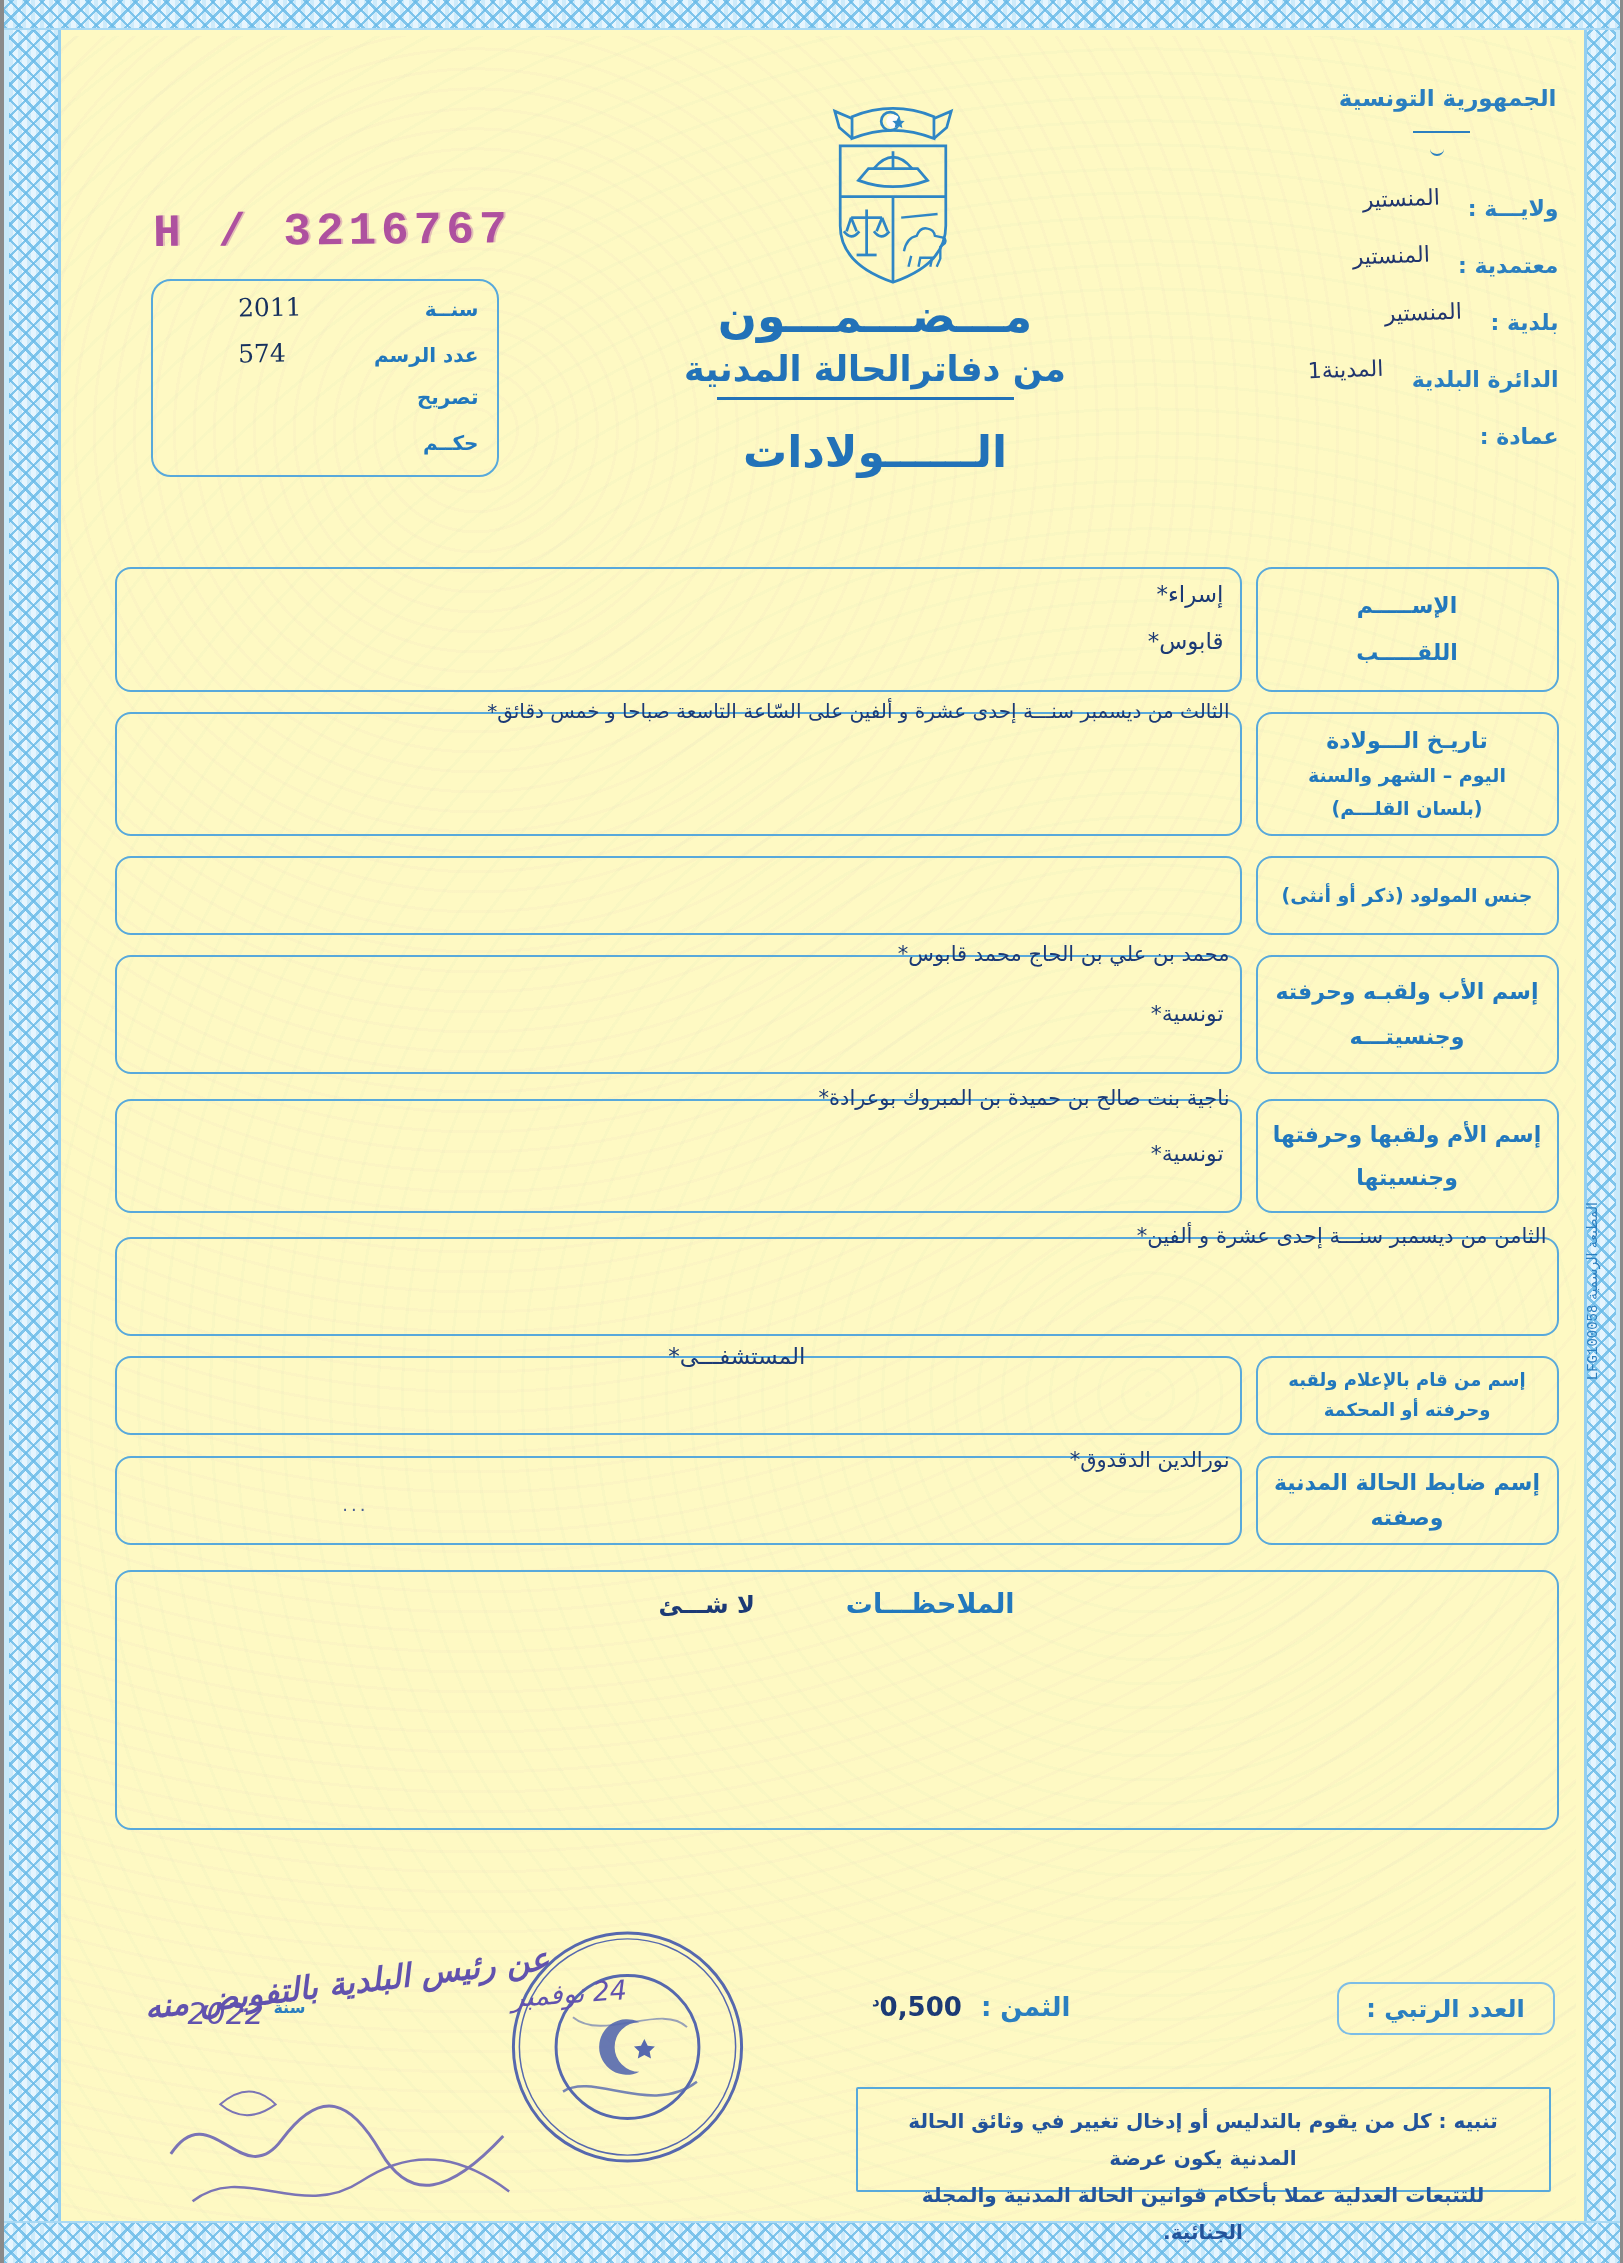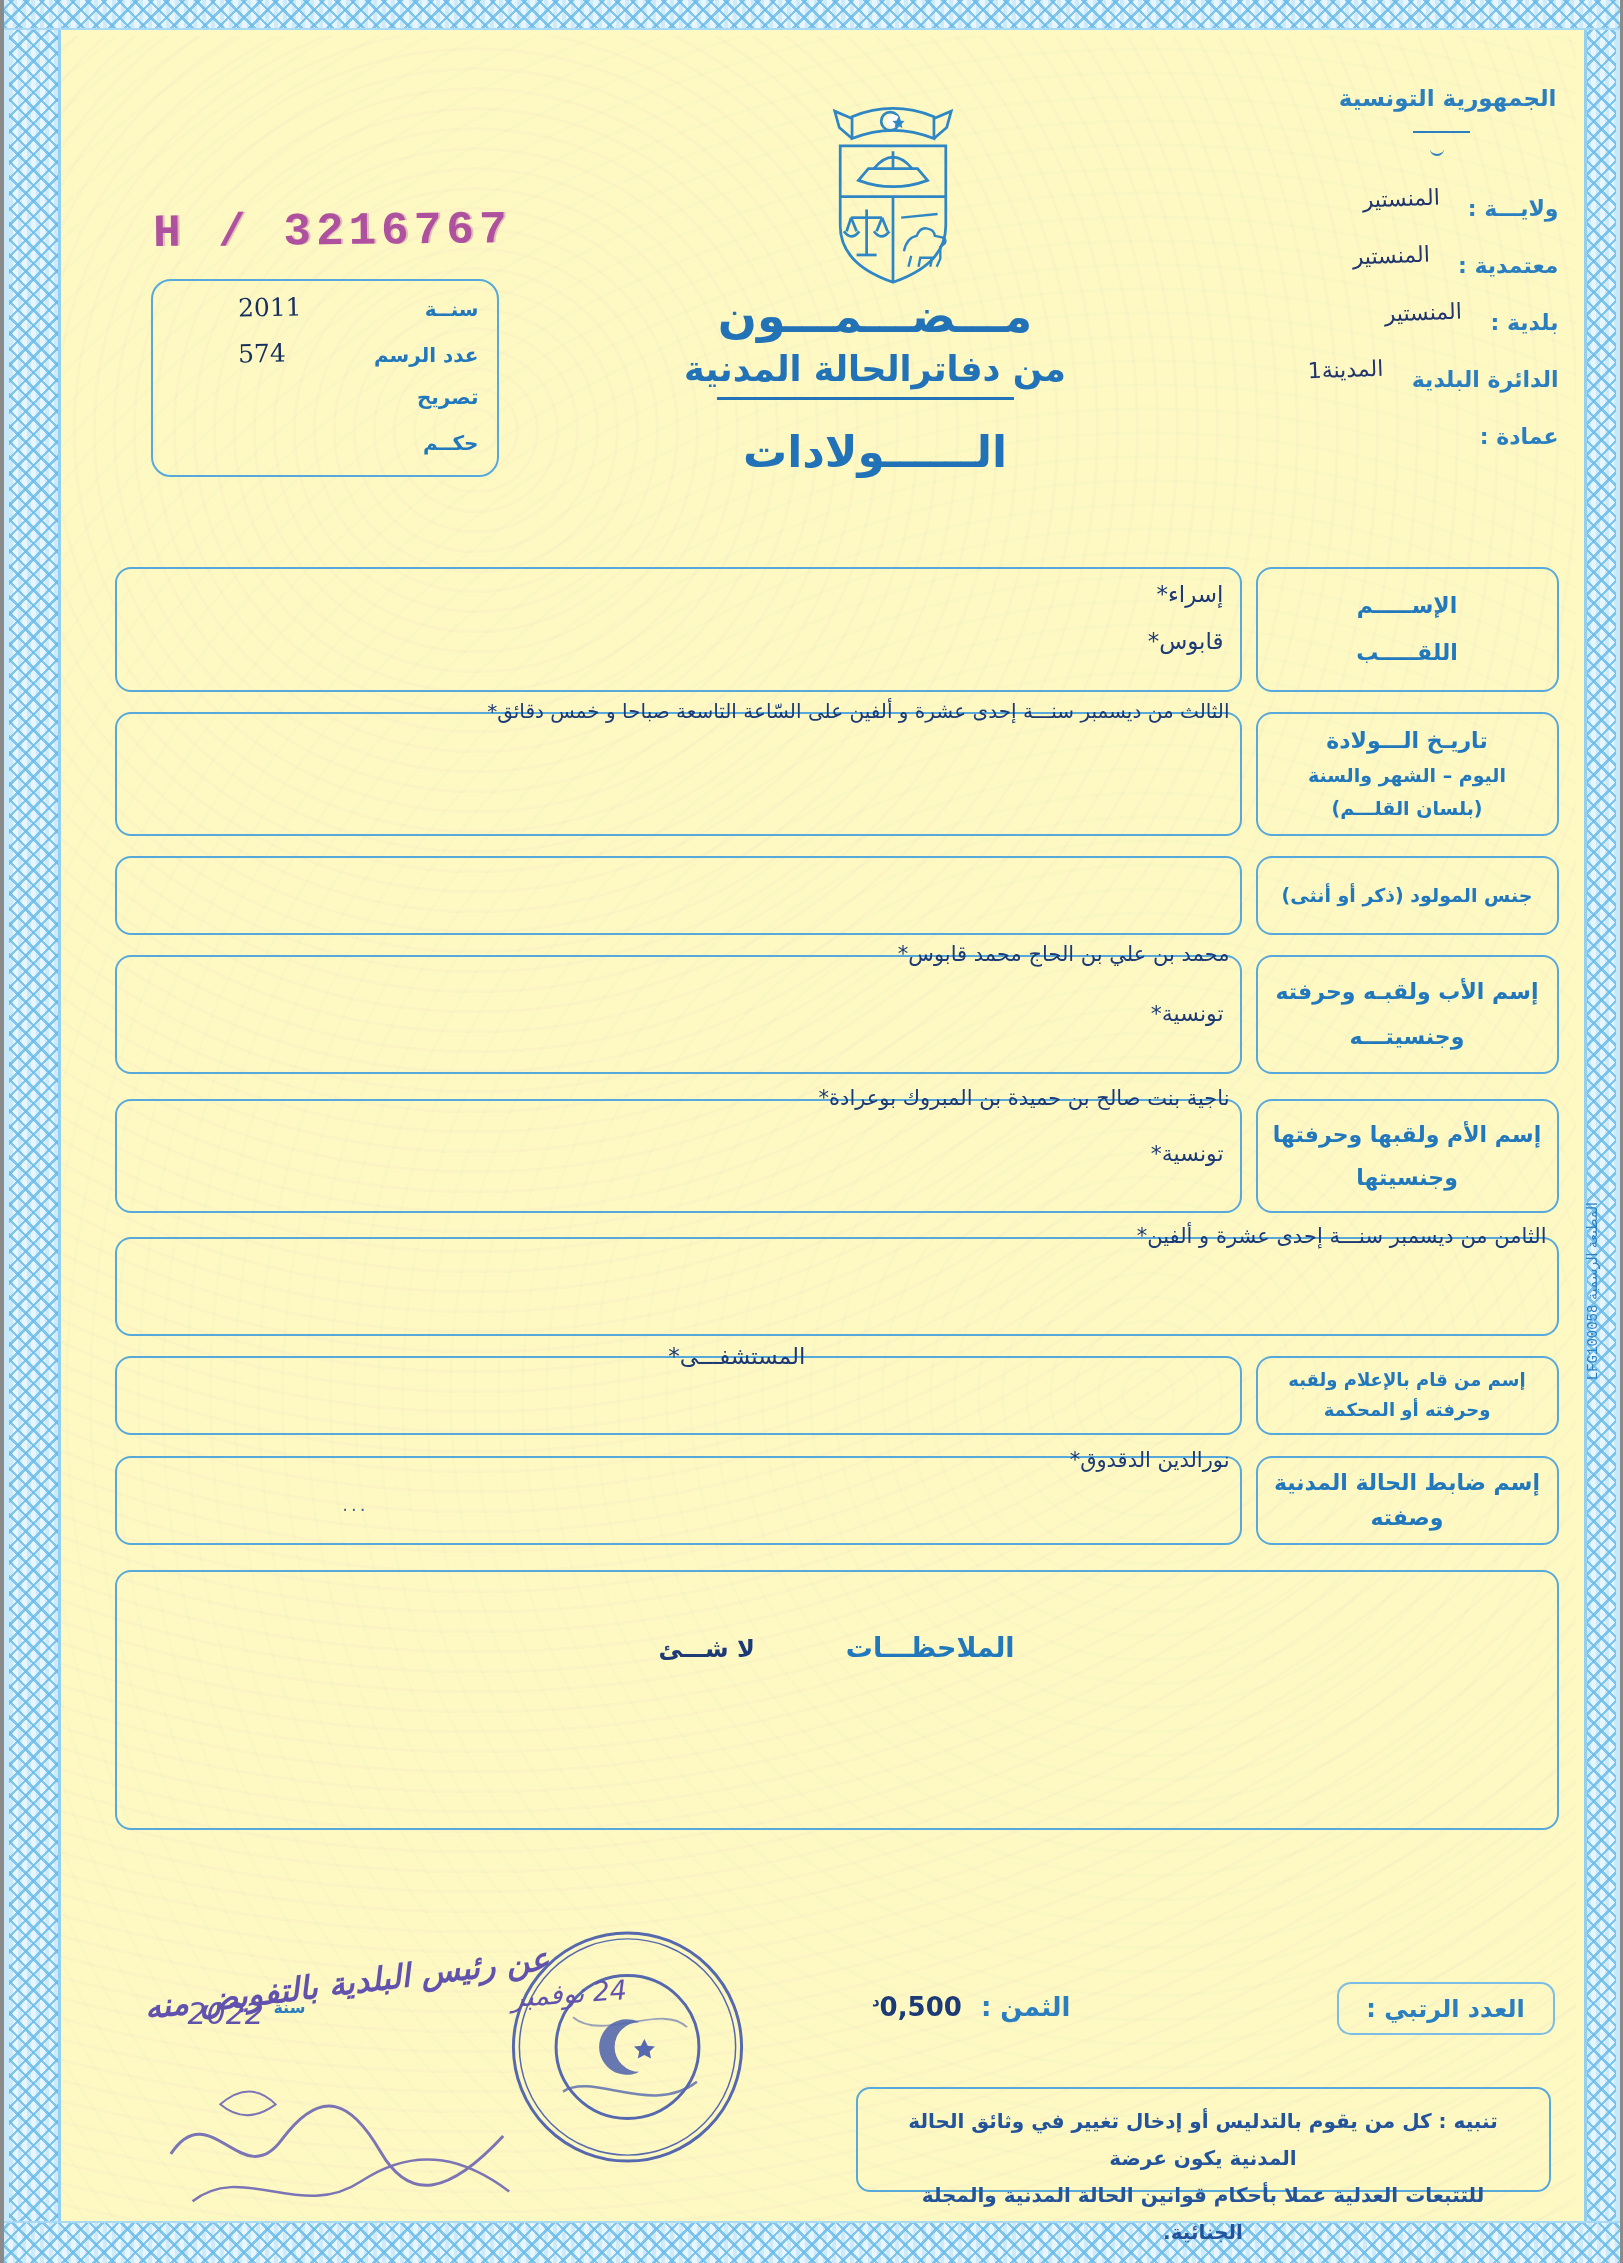--- a/index.html
+++ b/index.html
@@ -75,21 +75,21 @@
   .lline.small{ font-size:19px; }
   .lline.xsmall{ font-size:18px; }
   .vbox{ flex:1; border:2.5px solid #58a9db; border-radius:16px; position:relative; }
   .vin{ padding:4px 16px 0; font-size:23px; color:#1c3a75; line-height:1.85; }
   .vfloat{ position:absolute; right:10px; top:-15px; font-size:21px; color:#1c3a75; white-space:nowrap; }
   .vsub{ position:absolute; right:16px; top:44px; font-size:22px; color:#1c3a75; }
   .dots{ position:absolute; right:871px; top:36px; font-size:18px; color:#4a5f94; letter-spacing:3px; }
 
   .remarks{ border:2.5px solid #58a9db; border-radius:16px; height:260px; }
   .remarks-head{ display:flex; justify-content:center; gap:91px; padding-top:16px; align-items:baseline; }
-  .rtitle{ font-size:27px; font-weight:bold; color:#2278bd;margin-top:44px; }
+  .rtitle{ font-size:27px; font-weight:bold; color:#2278bd; }
   .rval{ font-size:24px; color:#1c3a75; font-weight:bold; }
 
   
   .ordinal-box{
     position:absolute; z-index:4; top:1982px; right:65px; width:218px; height:53px;
     border:2px solid #7cbde6; border-radius:14px; display:flex; align-items:center; justify-content:center;
     font-size:24px; font-weight:bold; color:#2b7fc0;
   }
   .price{ position:absolute; z-index:4; top:1992px; right:549px; font-size:26px; font-weight:bold; color:#2b7fc0; white-space:nowrap; }
   .price .val{ color:#1c3a75; margin-right:10px; }
@@ -103,21 +103,21 @@
   .deleg-note{
     position:absolute; z-index:6; top:1962px; left:125px; width:436px;
     font-size:32px; font-weight:bold; line-height:1.35;
     transform:rotate(-7deg); text-align:center;
   }
   .stamp-svg{ position:absolute; z-index:5; top:1923px; left:497px; opacity:.88; }
   .sig-svg{ position:absolute; z-index:6; top:2045px; left:147px; }
 
   .warning-box{
     position:absolute; z-index:4; top:2087px; right:69px; width:695px; height:105px;
-    border:2px solid #58a9db; border-radius:14px; padding:14px 22px;
+    border:2px solid #58a9db; border-radius:2px; padding:14px 22px;
     font-size:20px; line-height:1.85; color:#23549b; text-align:center; font-weight:bold;
   }
 
   .printer{
     position:absolute; z-index:4; left:1580px; top:1451px; width:249px;
     transform:rotate(-90deg); transform-origin:0 0;
     font-size:14px; color:#2b7fc0; white-space:nowrap;
   }
   .printer .code{ font-family:"Liberation Mono", monospace; margin-left:10px; }
 </style>

